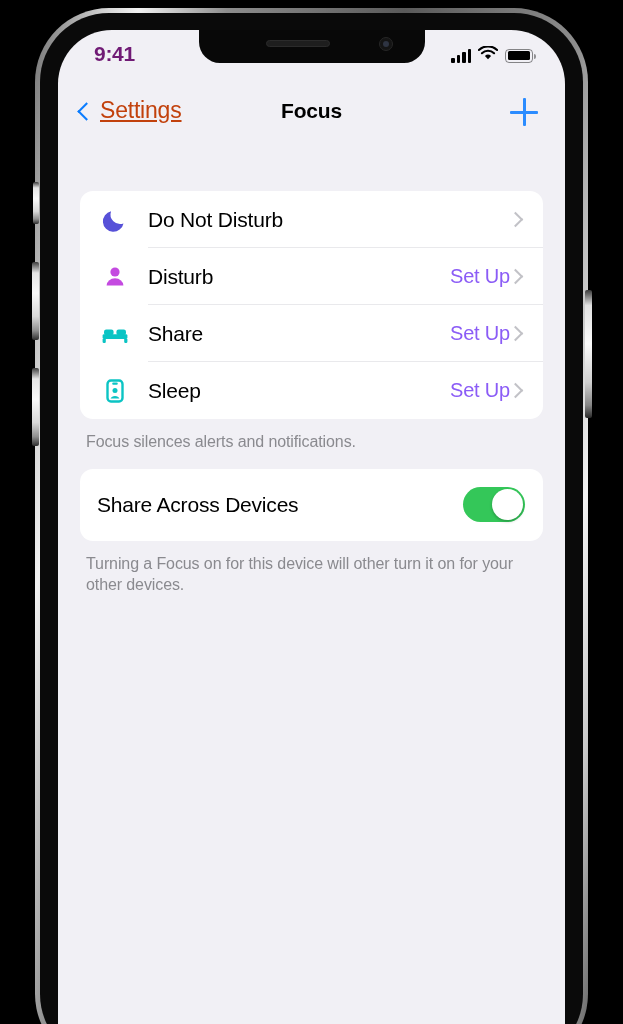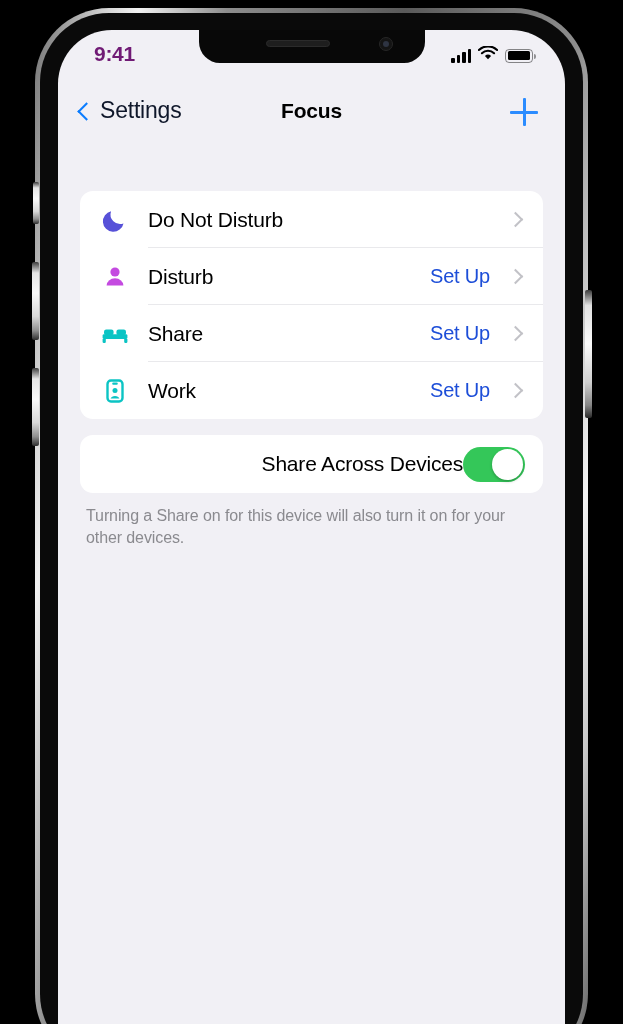--- a/index.html
+++ b/index.html
@@ -187,22 +187,23 @@
   }
   #back-chevron {
     width: 11px; height: 11px;
     border-left: 2.6px solid #0a7cff;
     border-bottom: 2.6px solid #0a7cff;
     transform: rotate(45deg);
     margin-top: 1px;
   }
   #back-label {
     font-size: 23px;
-    color: #0f172a;
+    color: #c2410c;
     letter-spacing: -0.2px;
+    text-decoration: underline;
   }
   #nav-title {
     position: absolute;
     left: 0; right: 0; top: 14px;
     text-align: center;
     font-size: 21px;
     font-weight: bold;
     color: #000;
     letter-spacing: -0.2px;
   }
@@ -257,23 +258,23 @@
   }
   .row-label {
     margin-left: 18px;
     font-size: 21px;
     color: #000;
     letter-spacing: -0.2px;
     flex: 1 1 auto;
   }
   .row-value {
     font-size: 20px;
-    color: #1d4ed8;
+    color: #8b5cf6;
     letter-spacing: -0.2px;
-    margin-right: 20px;
+    margin-right: 0;
   }
   .row-chevron {
     width: 9px; height: 9px;
     border-top: 2px solid #c2c2c7;
     border-right: 2px solid #c2c2c7;
     transform: rotate(45deg);
     margin-right: 22px;
     flex: 0 0 auto;
   }
 
@@ -282,23 +283,22 @@
     color: #8a8a8f;
     line-height: 1.35;
     padding: 12px 6px 0 6px;
     letter-spacing: -0.1px;
   }
 
   #share-card { margin-top: 16px; }
   #share-row {
     display: flex;
     align-items: center;
-    height: 58px;
-    padding: 0 18px 0 8px;
-    text-align: right;
+    height: 72px;
+    padding: 0 18px 0 17px;
   }
   #share-label {
     font-size: 21px;
     color: #000;
     letter-spacing: -0.2px;
     flex: 1 1 auto;
   }
   #share-toggle {
     width: 62px; height: 35px;
     border-radius: 18px;
@@ -412,33 +412,34 @@
 
       <div class="focus-row">
         <span class="row-icon">
           <svg width="24" height="26" viewBox="0 0 24 26">
             <rect x="4.5" y="2.5" width="15" height="21" rx="3.4" fill="none" stroke="#0bc4c4" stroke-width="2.4"></rect>
             <rect x="9.2" y="4.6" width="5.6" height="2.2" rx="1.1" fill="#0bc4c4"></rect>
             <circle cx="12" cy="12.6" r="2.5" fill="#0bc4c4"></circle>
             <path d="M7.6 20.6 a4.6 3.6 0 0 1 8.8 0 Z" fill="#0bc4c4"></path>
           </svg>
         </span>
-        <span class="row-label">Work</span>
+        <span class="row-label">Sleep</span>
         <span class="row-value">Set Up</span>
         <span class="row-chevron"></span>
       </div>
 
     </div>
 
+    <div class="footnote">Focus silences alerts and notifications.</div>
 
     <div class="card" id="share-card">
       <div id="share-row">
         <span id="share-label">Share Across Devices</span>
         <span id="share-toggle">
           <span class="knob"></span>
         </span>
       </div>
     </div>
 
-    <div class="footnote">Turning a Share on for this device will also turn it on for your other devices.</div>
+    <div class="footnote">Turning a Focus on for this device will other turn it on for your other devices.</div>
 
   </div>
 </div>
 
 </body></html>

